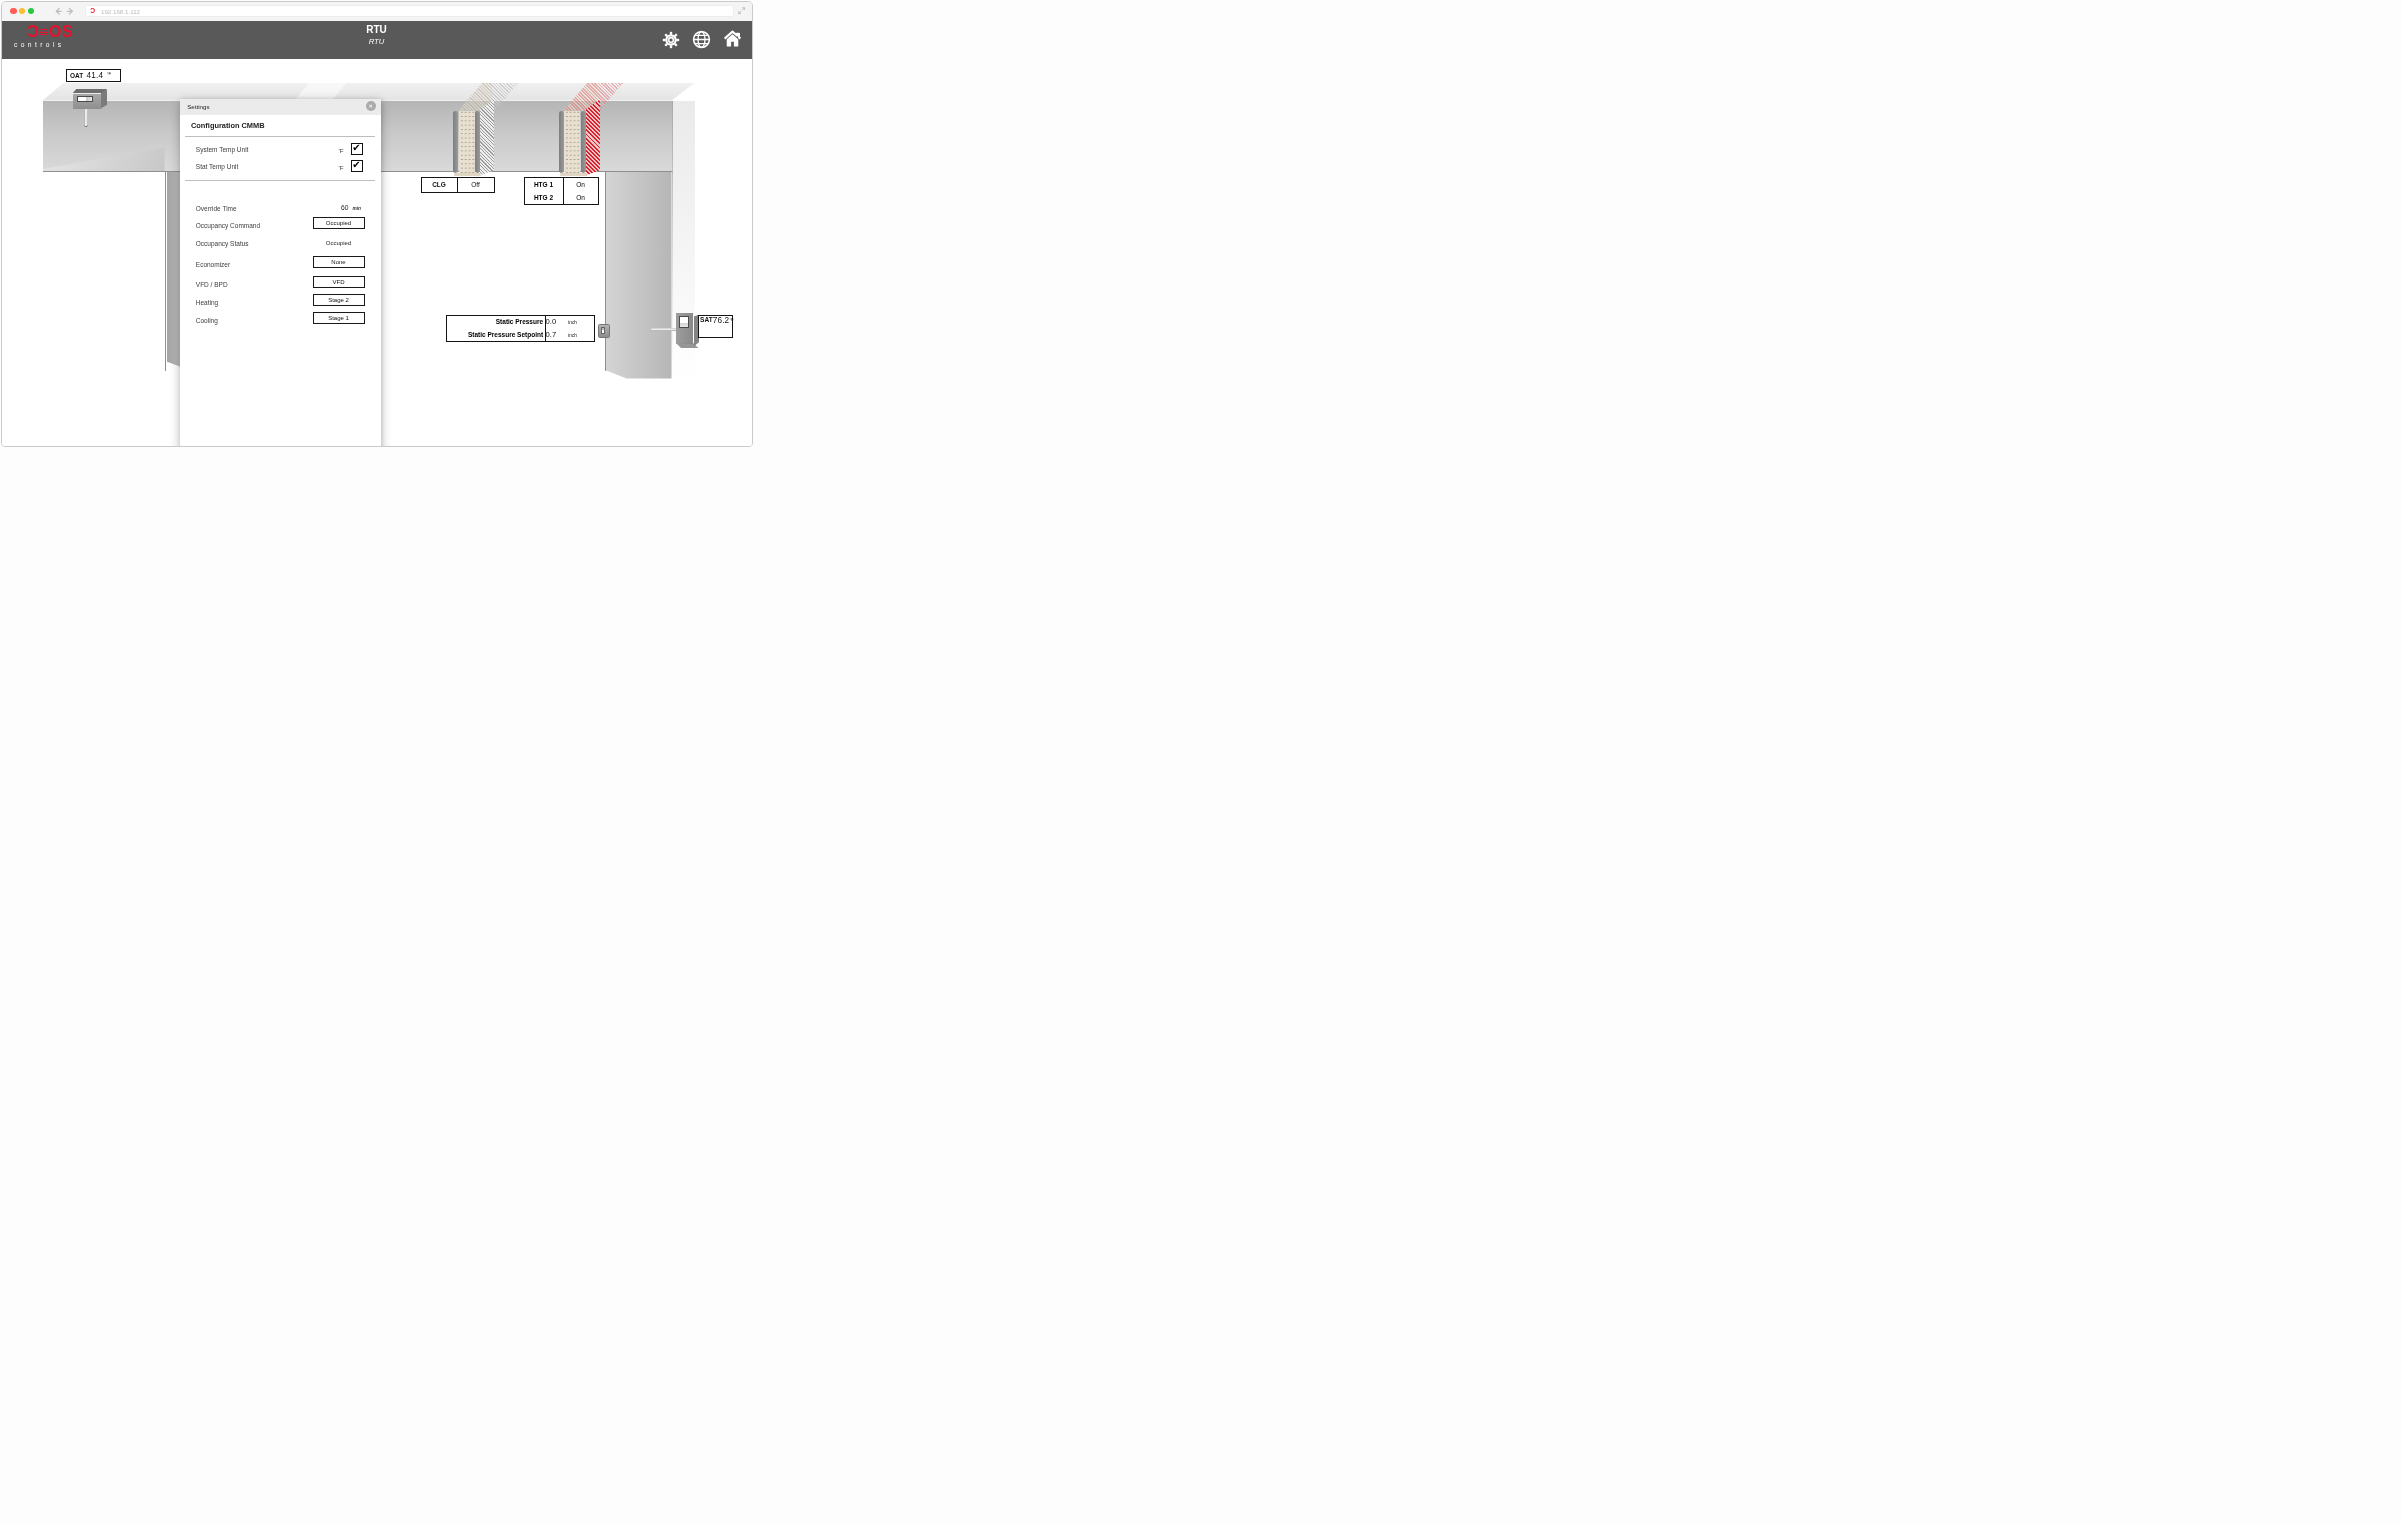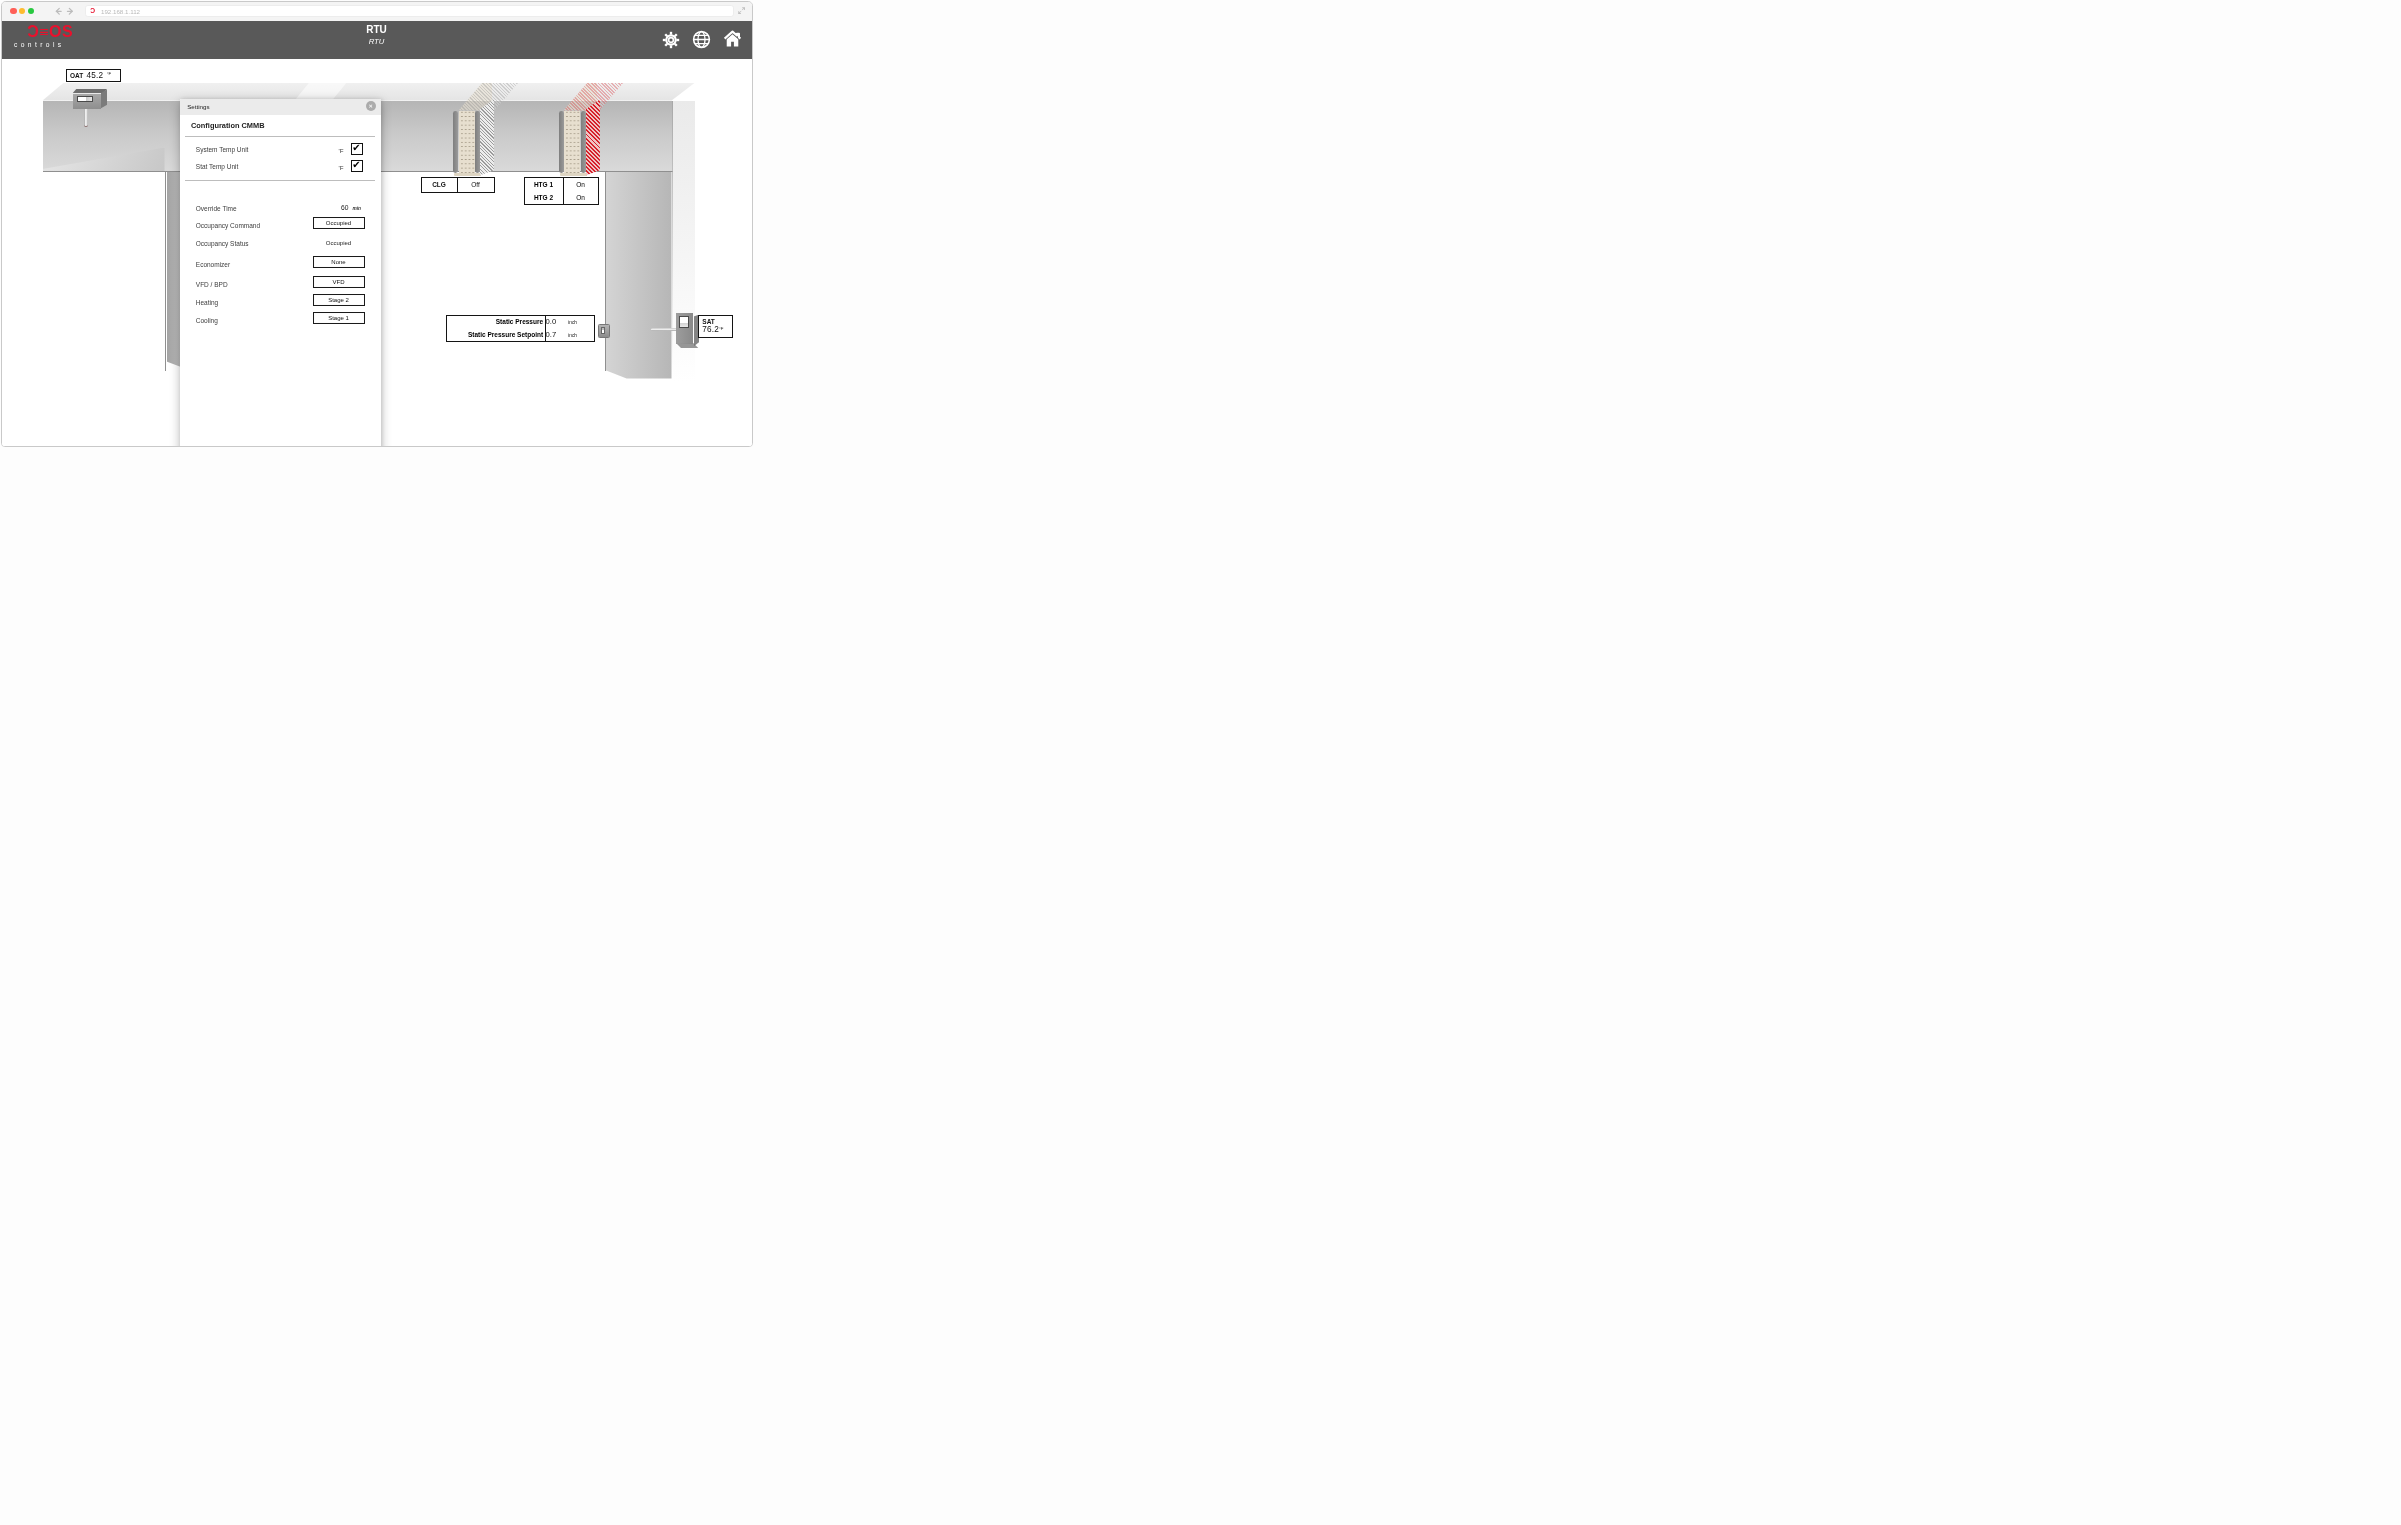--- a/index.html
+++ b/index.html
@@ -89,21 +89,21 @@
   .htg-row .c1{width:39px;display:flex;align-items:center;justify-content:center;border-right:1px solid #141414;font-weight:bold;font-size:6.5px;}
   .htg-row .c2{flex:1;display:flex;align-items:center;justify-content:center;font-size:6.5px;}
   .txt{font-size:6.5px;color:#111;}
   .sp-table{left:444px;top:256px;width:149px;height:27px;flex-direction:column;align-items:stretch;}
   .sp-row{display:flex;height:12.5px;align-items:center;}
   .sp-row .c1{width:99px;text-align:right;font-weight:bold;font-size:6.5px;padding-right:1.4px;
     border-right:1px solid #141414;white-space:nowrap;overflow:hidden;height:100%;display:flex;align-items:center;justify-content:flex-end;}
   .sp-row .c2{flex:1;display:flex;align-items:baseline;justify-content:flex-start;padding-right:1.9px;gap:12px;}
   .sp-val{font-size:7.7px;color:#111;}
   .sp-unit{font-size:4.8px;color:#111;}
-  .sat-box{left:696px;top:256px;width:35px;height:23px;flex-direction:column;align-items:flex-start;justify-content:center;padding-left:3.8px;}
+  .sat-box{left:696px;top:256px;width:35px;height:23px;flex-direction:row;align-items:flex-start;justify-content:center;padding-left:3.8px;}
   
   .oat-sensor-front{left:71px;top:35px;width:28px;height:15.4px;background:linear-gradient(180deg,#a8a8a8,#8e8e8e);}
   .oat-sensor-top{left:71px;top:30px;width:35px;height:4.8px;background:#6e6e6e;clip-path:polygon(12% 0,100% 0,88% 100%,0 100%);}
   .oat-sensor-side{left:99px;top:31px;width:6.7px;height:19px;background:#7b7b7b;clip-path:polygon(0 20%,100% 0,100% 80%,0 100%);}
   .oat-slot{left:75px;top:37px;width:16.3px;height:6.7px;background:linear-gradient(90deg,#fff 55%,#c7c7c7 56%,#e9e9e9);border:1px solid #4a4a4a;}
   .oat-probe{left:82px;top:50px;width:4.3px;height:18px;border-radius:0 0 1.9px 1.9px;
     background:linear-gradient(90deg,#9a9a9a,#ffffff 45%,#b0b0b0);border-bottom:1px solid #8c6f6f;}
   .sp-sensor{left:596px;top:265px;width:12.5px;height:14.4px;background:linear-gradient(180deg,#b3b3b3,#8d8d8d);
     border:0.5px solid #777;border-radius:1.4px;}
   .sp-slot{left:599px;top:268px;width:4.8px;height:7.7px;background:linear-gradient(180deg,#bdbdbd 45%,#fff 45%);border:0.5px solid #666;}
@@ -248,21 +248,21 @@
 
     <div class="abs coil-ghost g2" style="left:562px"></div>
     <div class="abs coil-foot" style="left:558px;width:27px"></div>
     <div class="abs coil-bar" style="left:557px"></div>
     <div class="abs coil-panel" style="left:562px"></div>
     <div class="abs coil-bar" style="left:579px"></div>
     <div class="abs hatch-red" style="left:584px"></div>
 
     <div class="abs vbox oat-box">
       <span class="lbl-b">OAT</span>
-      <span class="val-l">45.2</span>
+      <span class="val-l">41.4</span>
       <span class="unit-s">°F</span>
     </div>
     <div class="abs oat-sensor-top"></div>
     <div class="abs oat-sensor-side"></div>
     <div class="abs oat-sensor-front"></div>
     <div class="abs oat-slot"></div>
     <div class="abs oat-probe"></div>
 
     <div class="abs vbox clg-table">
       <div class="c1 lbl-b">CLG</div>

